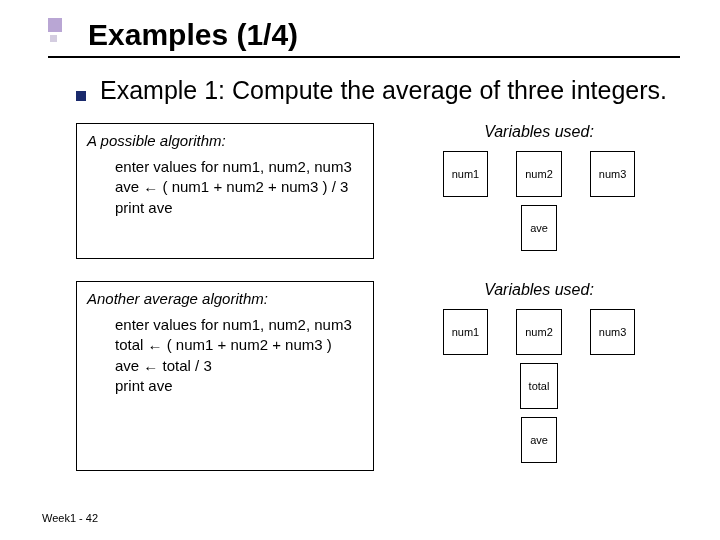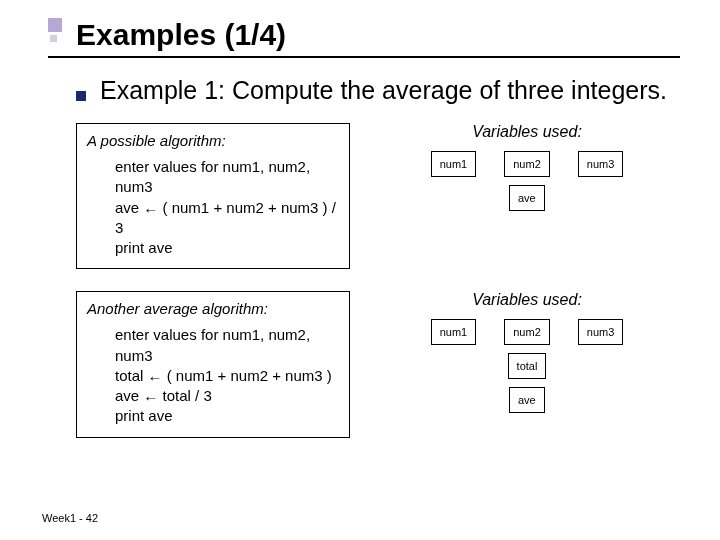--- a/index.html
+++ b/index.html
@@ -14,21 +14,21 @@
   }
   .slide {
     width: 720px;
     height: 540px;
     padding: 18px 40px 0 48px;
     position: relative;
   }
   .title-line {
     display: flex;
     align-items: center;
-    gap: 10px;
+    gap: 22px;
     margin-bottom: 4px;
   }
   .accent-block {
     width: 18px;
     display: flex;
     flex-direction: column;
     gap: 3px;
     margin-top: -10px;
   }
   .accent-sq {
@@ -74,21 +74,21 @@
     font-size: 25px;
   }
   .two-col {
     display: flex;
     gap: 24px;
     margin-bottom: 22px;
   }
   .algo-box {
     border: 1.5px solid #000;
     padding: 8px 10px 10px 10px;
-    width: 274px;
+    width: 298px;
     font-size: 15px;
   }
   .algo-title {
     font-style: italic;
     margin-bottom: 8px;
   }
   .algo-body {
     margin-left: 28px;
     line-height: 1.35;
   }
@@ -104,24 +104,24 @@
   }
   .var-row {
     display: flex;
     justify-content: center;
     gap: 28px;
     margin-bottom: 8px;
   }
   .var-row.single { gap: 0; }
   .var-box {
     border: 1px solid #000;
-    padding: 6px 8px;
+    padding: 16px 8px;
     font-size: 11px;
     min-width: 36px;
-    text-align: left;
+    text-align: right;
   }
   .footer {
     position: absolute;
     bottom: 16px;
     left: 42px;
     right: 42px;
     display: flex;
     justify-content: space-between;
     font-size: 11px;
   }

